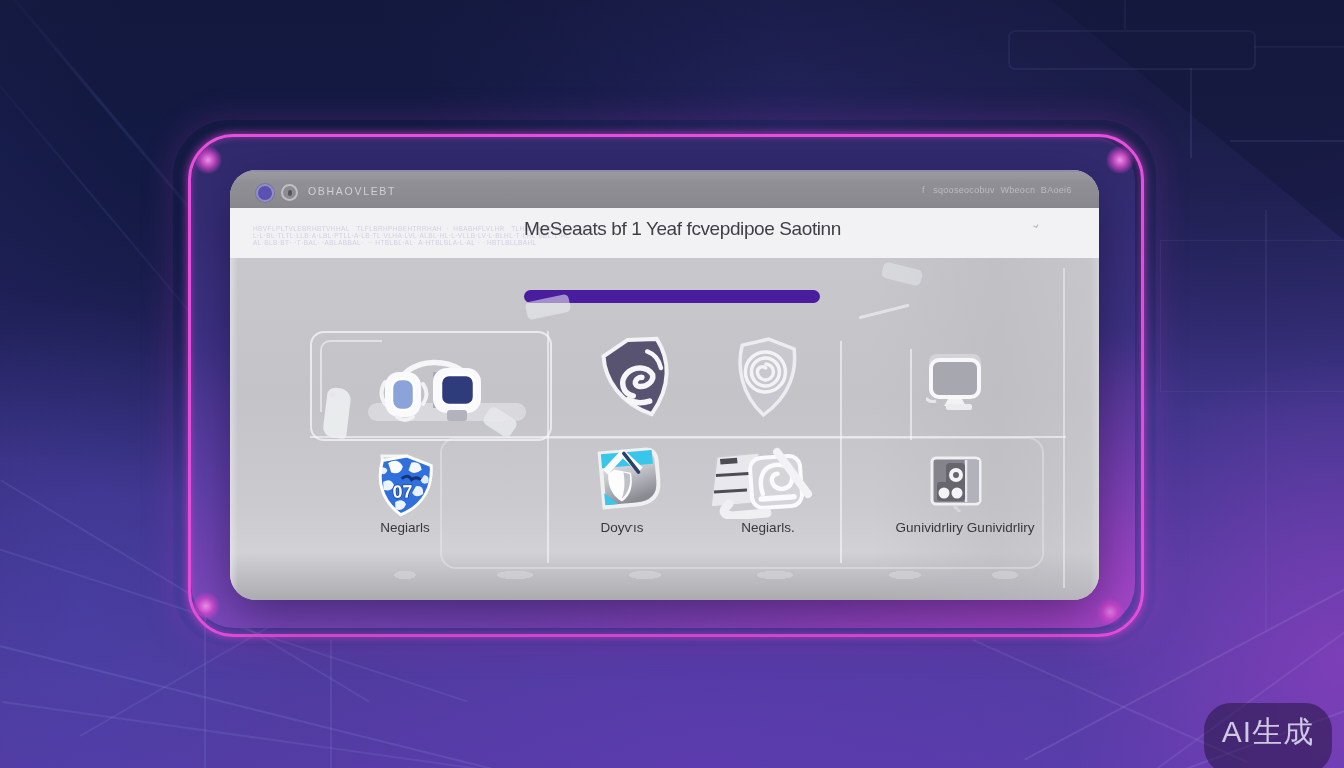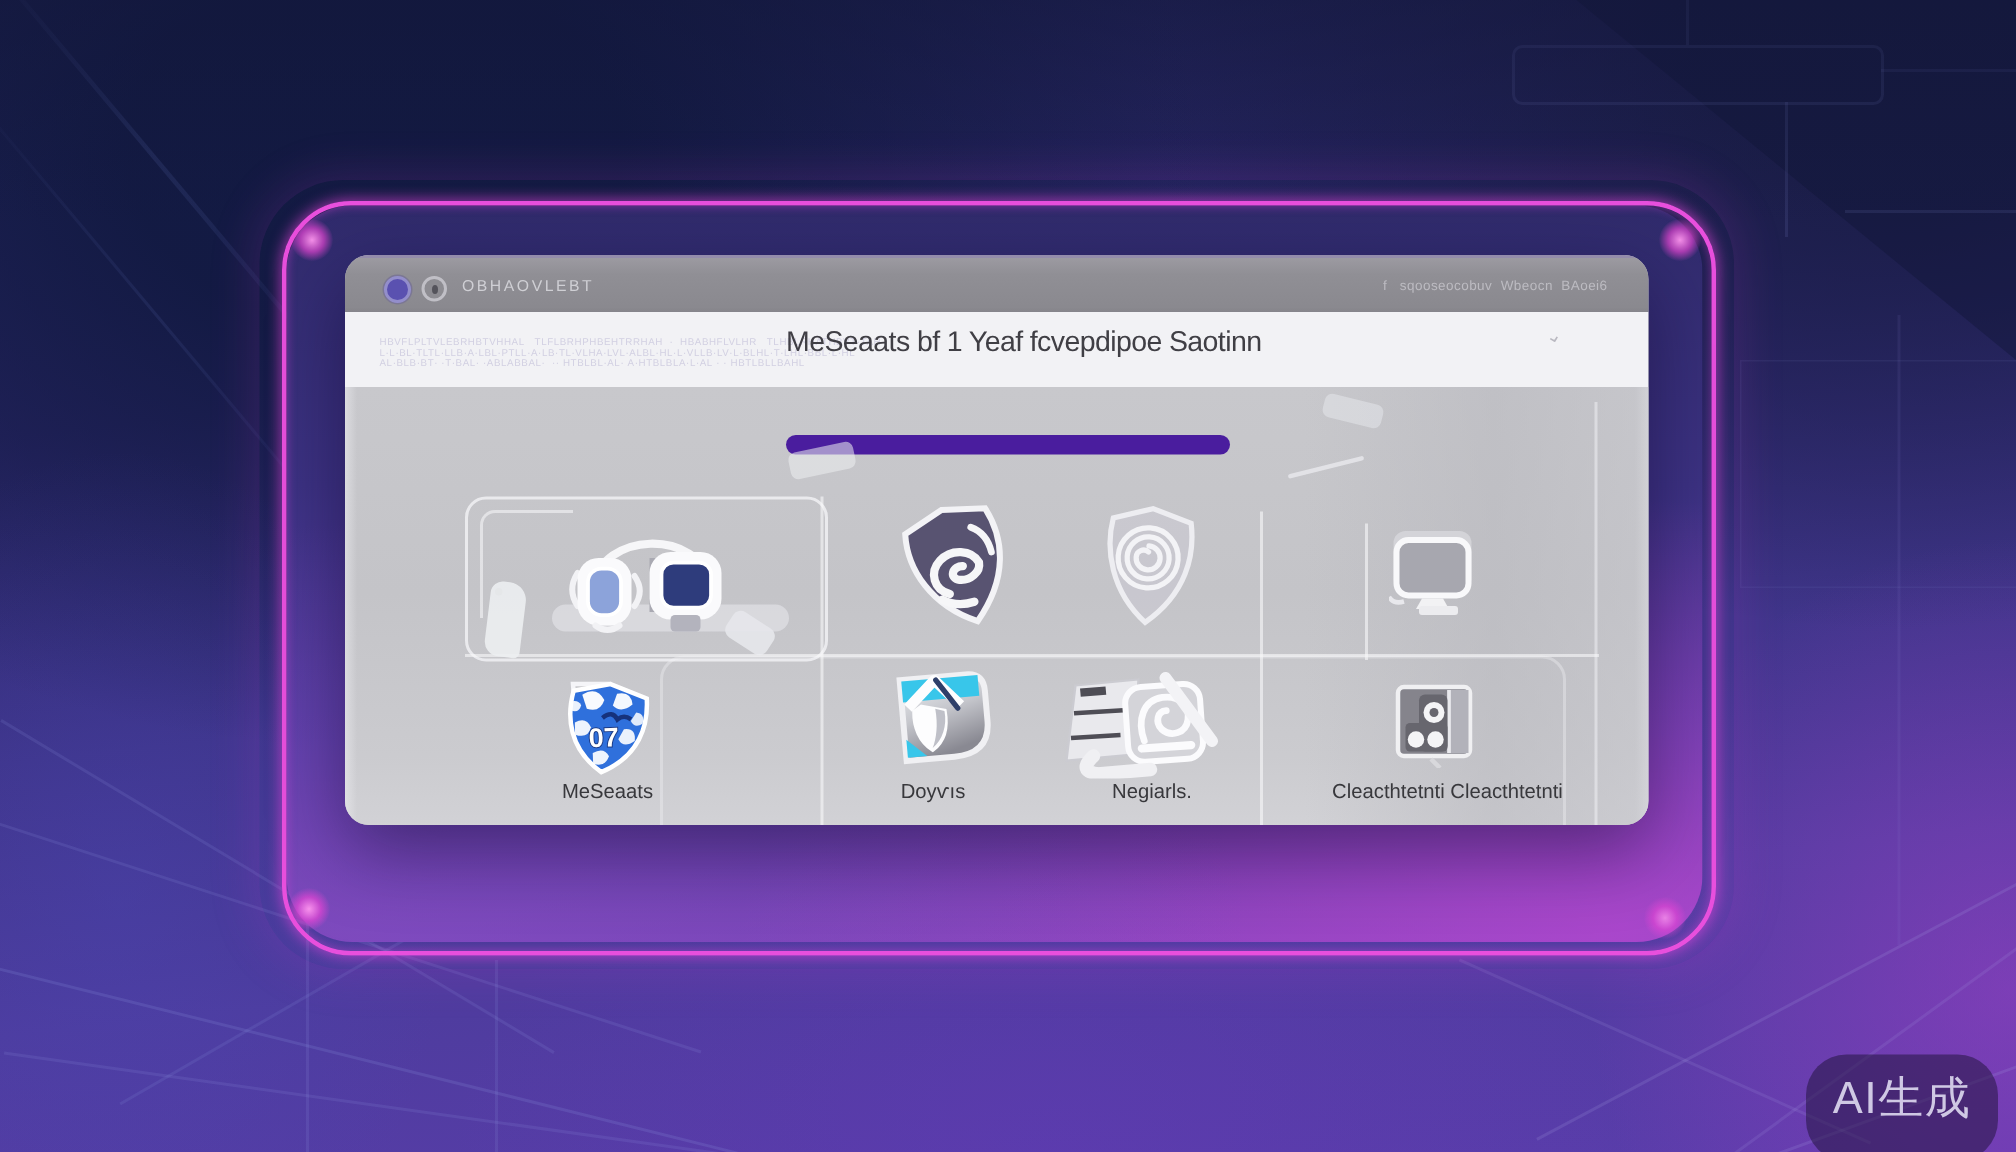--- a/index.html
+++ b/index.html
@@ -28,21 +28,21 @@
   
   #halo{left:173px;top:120px;width:983px;height:526px;border-radius:56px;
     box-shadow:0 0 30px 4px rgba(198,60,205,.17);}
   
   #frame{left:188px;top:134px;width:950px;height:497px;border-radius:46px;
     border:3px solid #e84fdd;
     box-shadow:0 0 9px 1px rgba(238,70,225,.6), inset 0 0 6px 1px rgba(238,70,225,.35);}
   .cornerBlob{width:28px;height:28px;border-radius:50%;
     background:radial-gradient(circle,rgba(255,150,240,.95) 0%,rgba(236,70,215,.65) 40%,rgba(236,70,215,0) 72%);}
   
-  #win{left:230px;top:170px;width:869px;height:380px;border-radius:16px;overflow:hidden;
+  #win{left:230px;top:170px;width:869px;height:430px;border-radius:26px;overflow:hidden;
     background:#c7c7cb;box-shadow:0 18px 50px rgba(10,5,40,.45);}
   #titlebar{left:0;top:0;width:869px;height:36px;
     background:linear-gradient(180deg,#9c9aa1 0%,#908f95 30%,#89888e 100%);
     border-top:2px solid #948cab;}
   .circ1{left:26px;top:12px;width:14px;height:14px;border-radius:50%;
     background:#5a51b0;border:2px solid #938ecb;box-shadow:0 0 0 1px #7b7794;}
   .circ2{left:51px;top:12px;width:13px;height:13px;border-radius:50%;
     border:2px solid #c0bfc6;background:#8d8c92;}
   .circ2 i{position:absolute;left:4.5px;top:3.5px;width:4px;height:6px;border-radius:50%;background:#54535b;display:block;}
   #tbText{left:78px;top:13px;color:#cfcfd4;font-size:10.5px;letter-spacing:1.7px;font-weight:normal;}
@@ -254,23 +254,23 @@
         <path d="M36,4 v42" stroke="#e9e9ed" stroke-width="2.5"></path>
         <rect x="16" y="7" width="19" height="38" rx="4" fill="#67666e"></rect>
         <rect x="7" y="26" width="28" height="19" rx="3" fill="#67666e"></rect>
         <circle cx="26" cy="19" r="7" fill="#f4f4f6"></circle>
         <circle cx="26" cy="19" r="3" fill="#67666e"></circle>
         <circle cx="14" cy="37" r="5.5" fill="#f4f4f6"></circle>
         <circle cx="27" cy="37" r="5.5" fill="#f4f4f6"></circle>
         <path d="M24,50 l6,6" stroke="#d8d8dc" stroke-width="3"></path>
       </svg>
 
-      <div class="abs lbl" style="left:125px;top:262px;width:100px;">MeSeaats</div>
+      <div class="abs lbl" style="left:125px;top:262px;width:100px;">Negiarls</div>
       <div class="abs lbl" style="left:342px;top:262px;width:100px;">Dоyѵıs</div>
       <div class="abs lbl" style="left:488px;top:262px;width:100px;">Negiarls.</div>
-      <div class="abs lbl" style="left:640px;top:262px;width:190px;">Cleacthtetnti Cleacthtetnti</div>
+      <div class="abs lbl" style="left:640px;top:262px;width:190px;">Gunividrliry Gunividrliry</div>
     </div>
   </div>
 
   <div class="abs" id="wm">
       <span>AI生成</span>
     </div>
 </div>
 
 </body></html>

